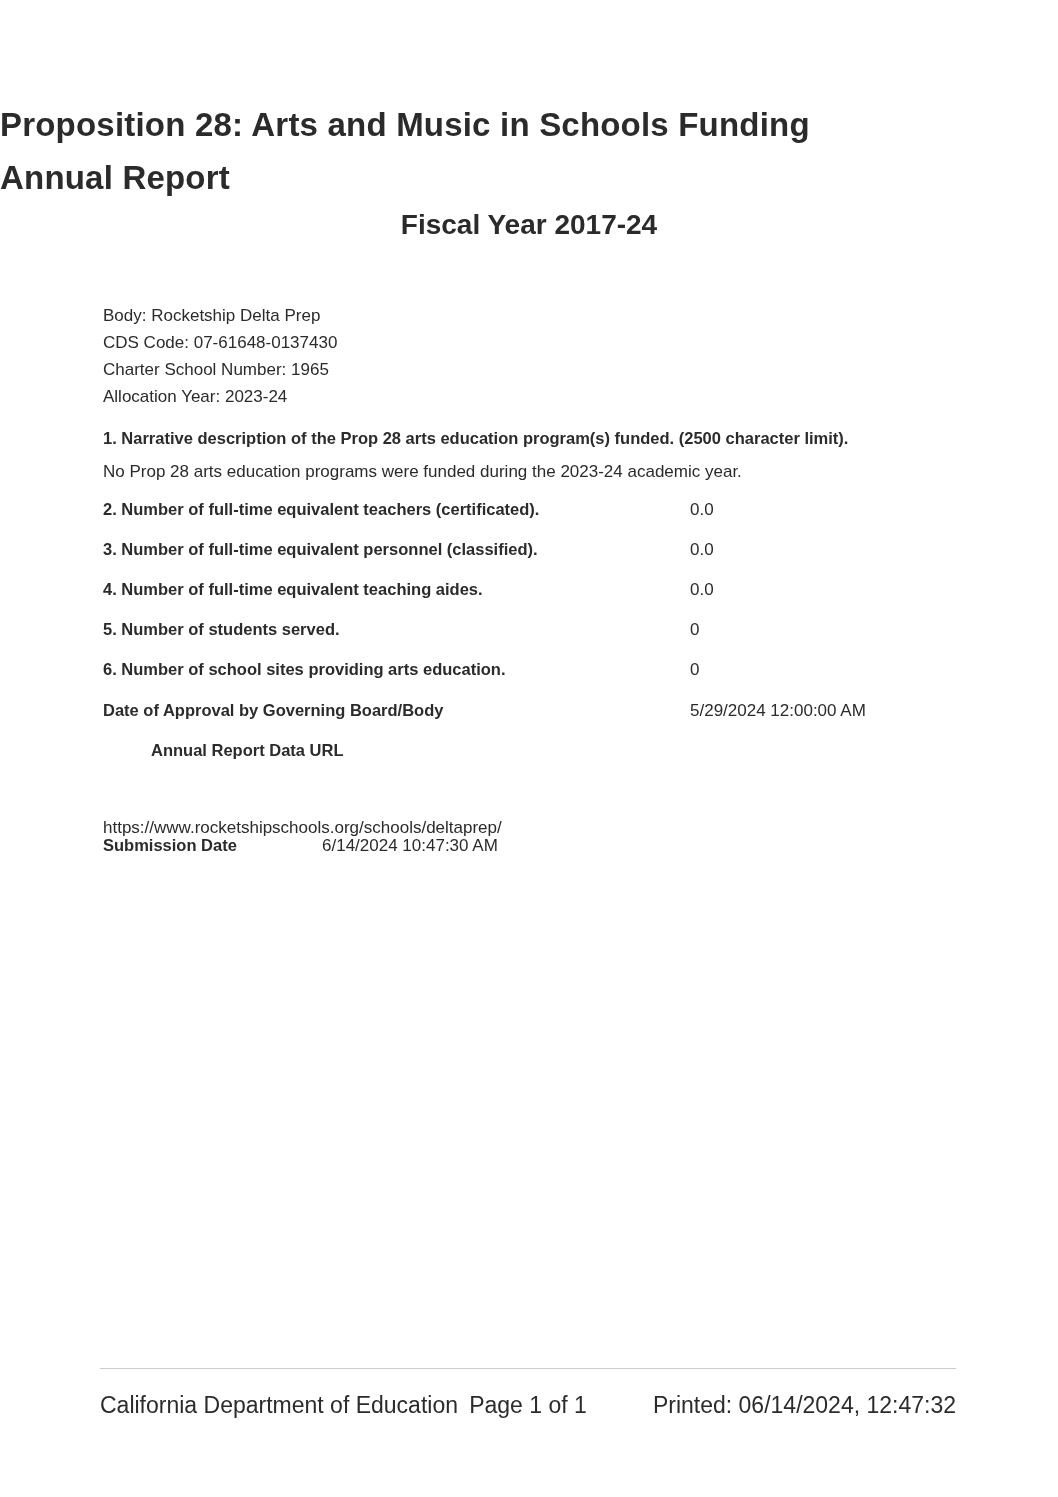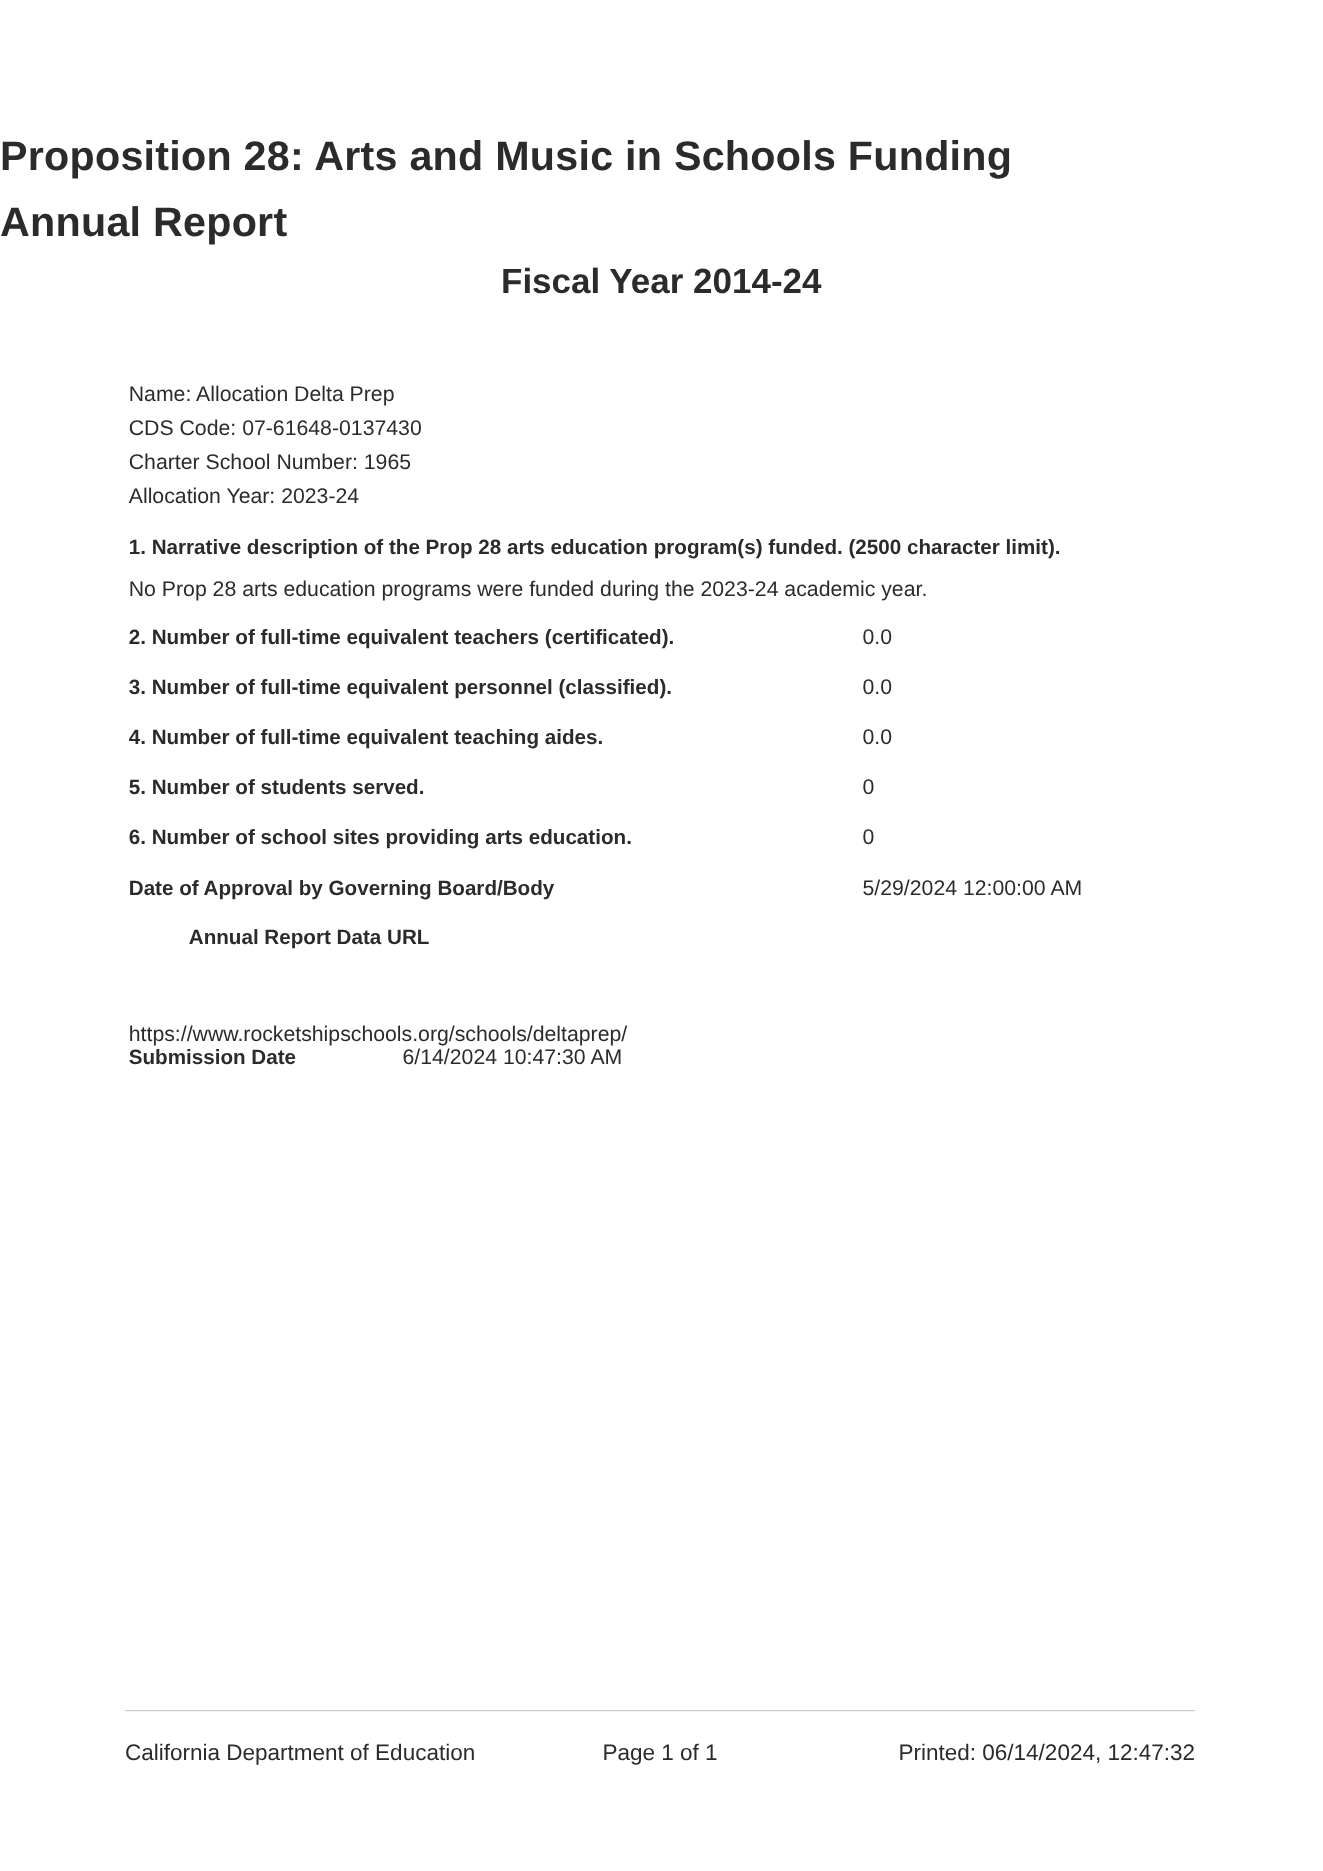--- a/index.html
+++ b/index.html
@@ -105,41 +105,41 @@
   .submission-row .label { font-weight: 700; font-size: 16.5px; }
   .footer {
     position: absolute;
     top: 1368px;
     left: 100px;
     width: 856px;
     border-top: 1px solid #cccccc;
     padding-top: 23px;
     display: flex;
     align-items: flex-end;
-    font-size: 18px;
+    font-size: 23px;
     font-weight: 400;
   }
   .footer .left  { flex: 1; text-align: left; }
   .footer .center{ flex: 0 0 auto; text-align: center; }
   .footer .right { flex: 1; text-align: right; }
 </style>
 </head>
 <body>
 
 <div class="page">
 
   <div class="title-block">
     <div>Proposition 28: Arts and Music in Schools Funding</div>
     <div>Annual Report</div>
   </div>
 
-  <div class="subtitle">Fiscal Year 2014-24</div>
+  <div class="subtitle">Fiscal Year 2017-24</div>
 
   <div class="info-block">
-    <div>Name: Allocation Delta Prep</div>
+    <div>Body: Rocketship Delta Prep</div>
     <div>CDS Code: 07-61648-0137430</div>
     <div>Charter School Number: 1965</div>
     <div>Allocation Year: 2023-24</div>
   </div>
 
   <div class="q1-label">1. Narrative description of the Prop 28 arts education program(s) funded. (2500 character limit).</div>
   <div class="q1-answer">No Prop 28 arts education programs were funded during the 2023-24 academic year.</div>
 
   <div class="qrow row-q2">
     <span class="label">2. Number of full-time equivalent teachers (certificated).</span>

